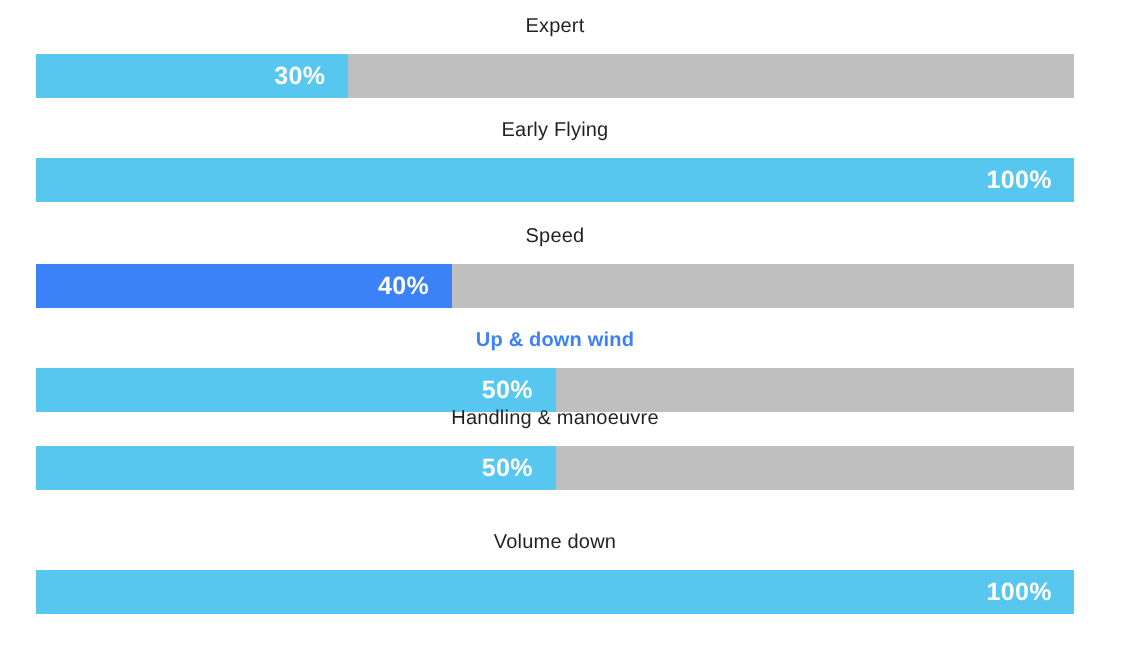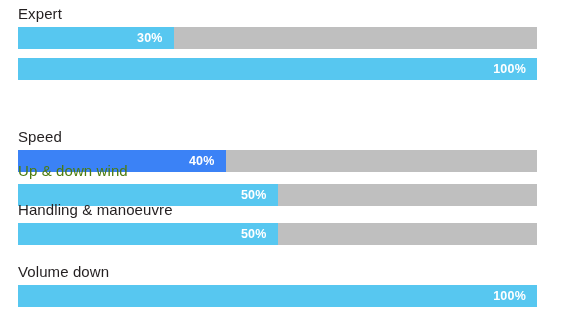--- a/index.html
+++ b/index.html
@@ -23,26 +23,27 @@
     box-sizing: border-box;
   }
 
   .skill-row {
     position: absolute;
     left: 18px;
     width: 519px;
   }
 
   .skill-label {
-    font-size: 15px;
+    font-size: 10px;
     line-height: 16px;
     color: #231f20;
     letter-spacing: 0.1px;
     white-space: nowrap;
     margin-bottom: 5px;
+    text-align: center;
   }
 
   .bar-track {
     position: relative;
     width: 100%;
     height: 22px;
     background: #bfbfbf;
     overflow: hidden;
   }
 
@@ -76,38 +77,39 @@
   <div class="skill-row" style="top:6px;">
     <div class="skill-label" style="color: rgb(35, 31, 32);">Expert</div>
     <div class="bar-track" style="background: rgb(191, 191, 191);">
       <div class="bar-fill" style="width: 30%; background: rgb(87, 199, 240);">
         <span class="bar-value" style="color: rgb(255, 255, 255);">30%</span>
       </div>
     </div>
   </div>
 
   <div class="skill-row" style="top:58px;">
+    <div class="skill-label" style="color: rgb(35, 31, 32);">Early Flying</div>
     <div class="bar-track" style="background: rgb(191, 191, 191);">
       <div class="bar-fill" style="width: 100%; background: rgb(87, 199, 240);">
         <span class="bar-value" style="color: rgb(255, 255, 255);">100%</span>
       </div>
     </div>
   </div>
 
-  <div class="skill-row" style="top:129px;">
+  <div class="skill-row" style="top:111px;">
     <div class="skill-label" style="color: rgb(35, 31, 32);">Speed</div>
     <div class="bar-track" style="background: rgb(191, 191, 191);">
       <div class="bar-fill" style="width: 40%; background: #3b82f6;">
         <span class="bar-value" style="color: rgb(255, 255, 255);">40%</span>
       </div>
     </div>
   </div>
 
   <div class="skill-row" style="top:163px;">
-    <div class="skill-label" style="color: #4d7c0f;">Up &amp; down wind</div>
+    <div class="skill-label" style="color: #3b82f6; font-weight: bold;">Up &amp; down wind</div>
     <div class="bar-track" style="background: rgb(191, 191, 191);">
       <div class="bar-fill" style="width: 50%; background: rgb(87, 199, 240);">
         <span class="bar-value" style="color: rgb(255, 255, 255);">50%</span>
       </div>
     </div>
   </div>
 
   <div class="skill-row" style="top:202px;">
     <div class="skill-label" style="color: rgb(35, 31, 32);">Handling &amp; manoeuvre</div>
     <div class="bar-track" style="background: rgb(191, 191, 191);">

